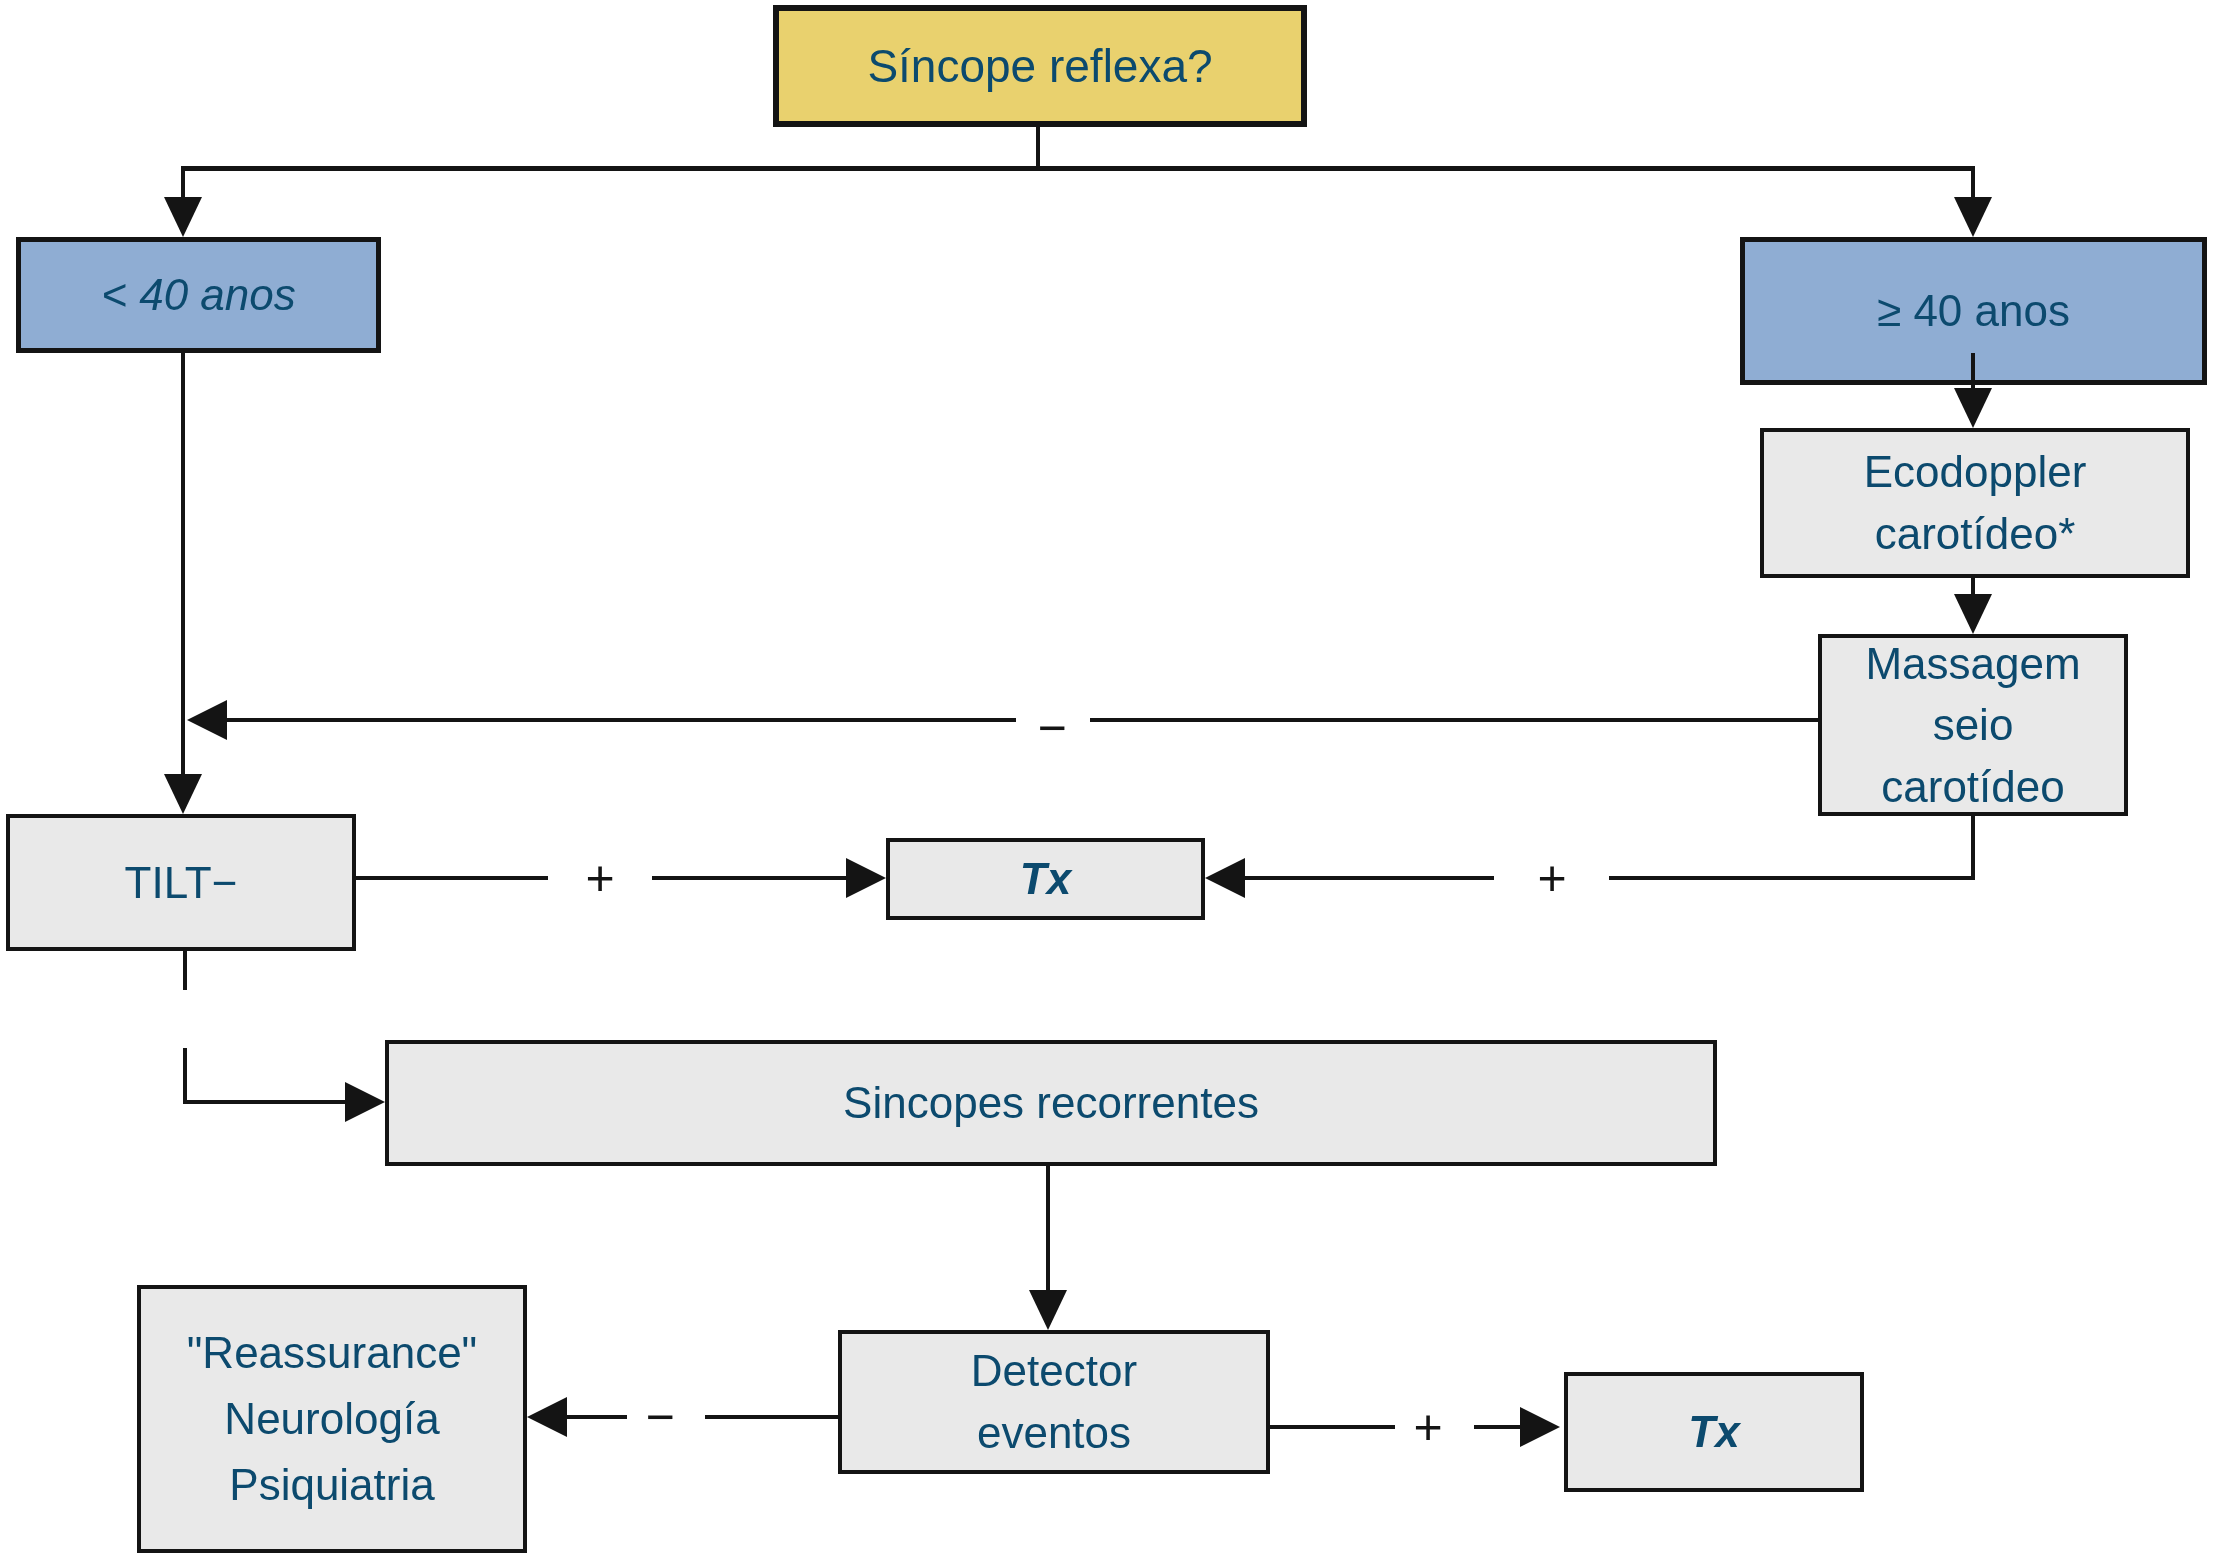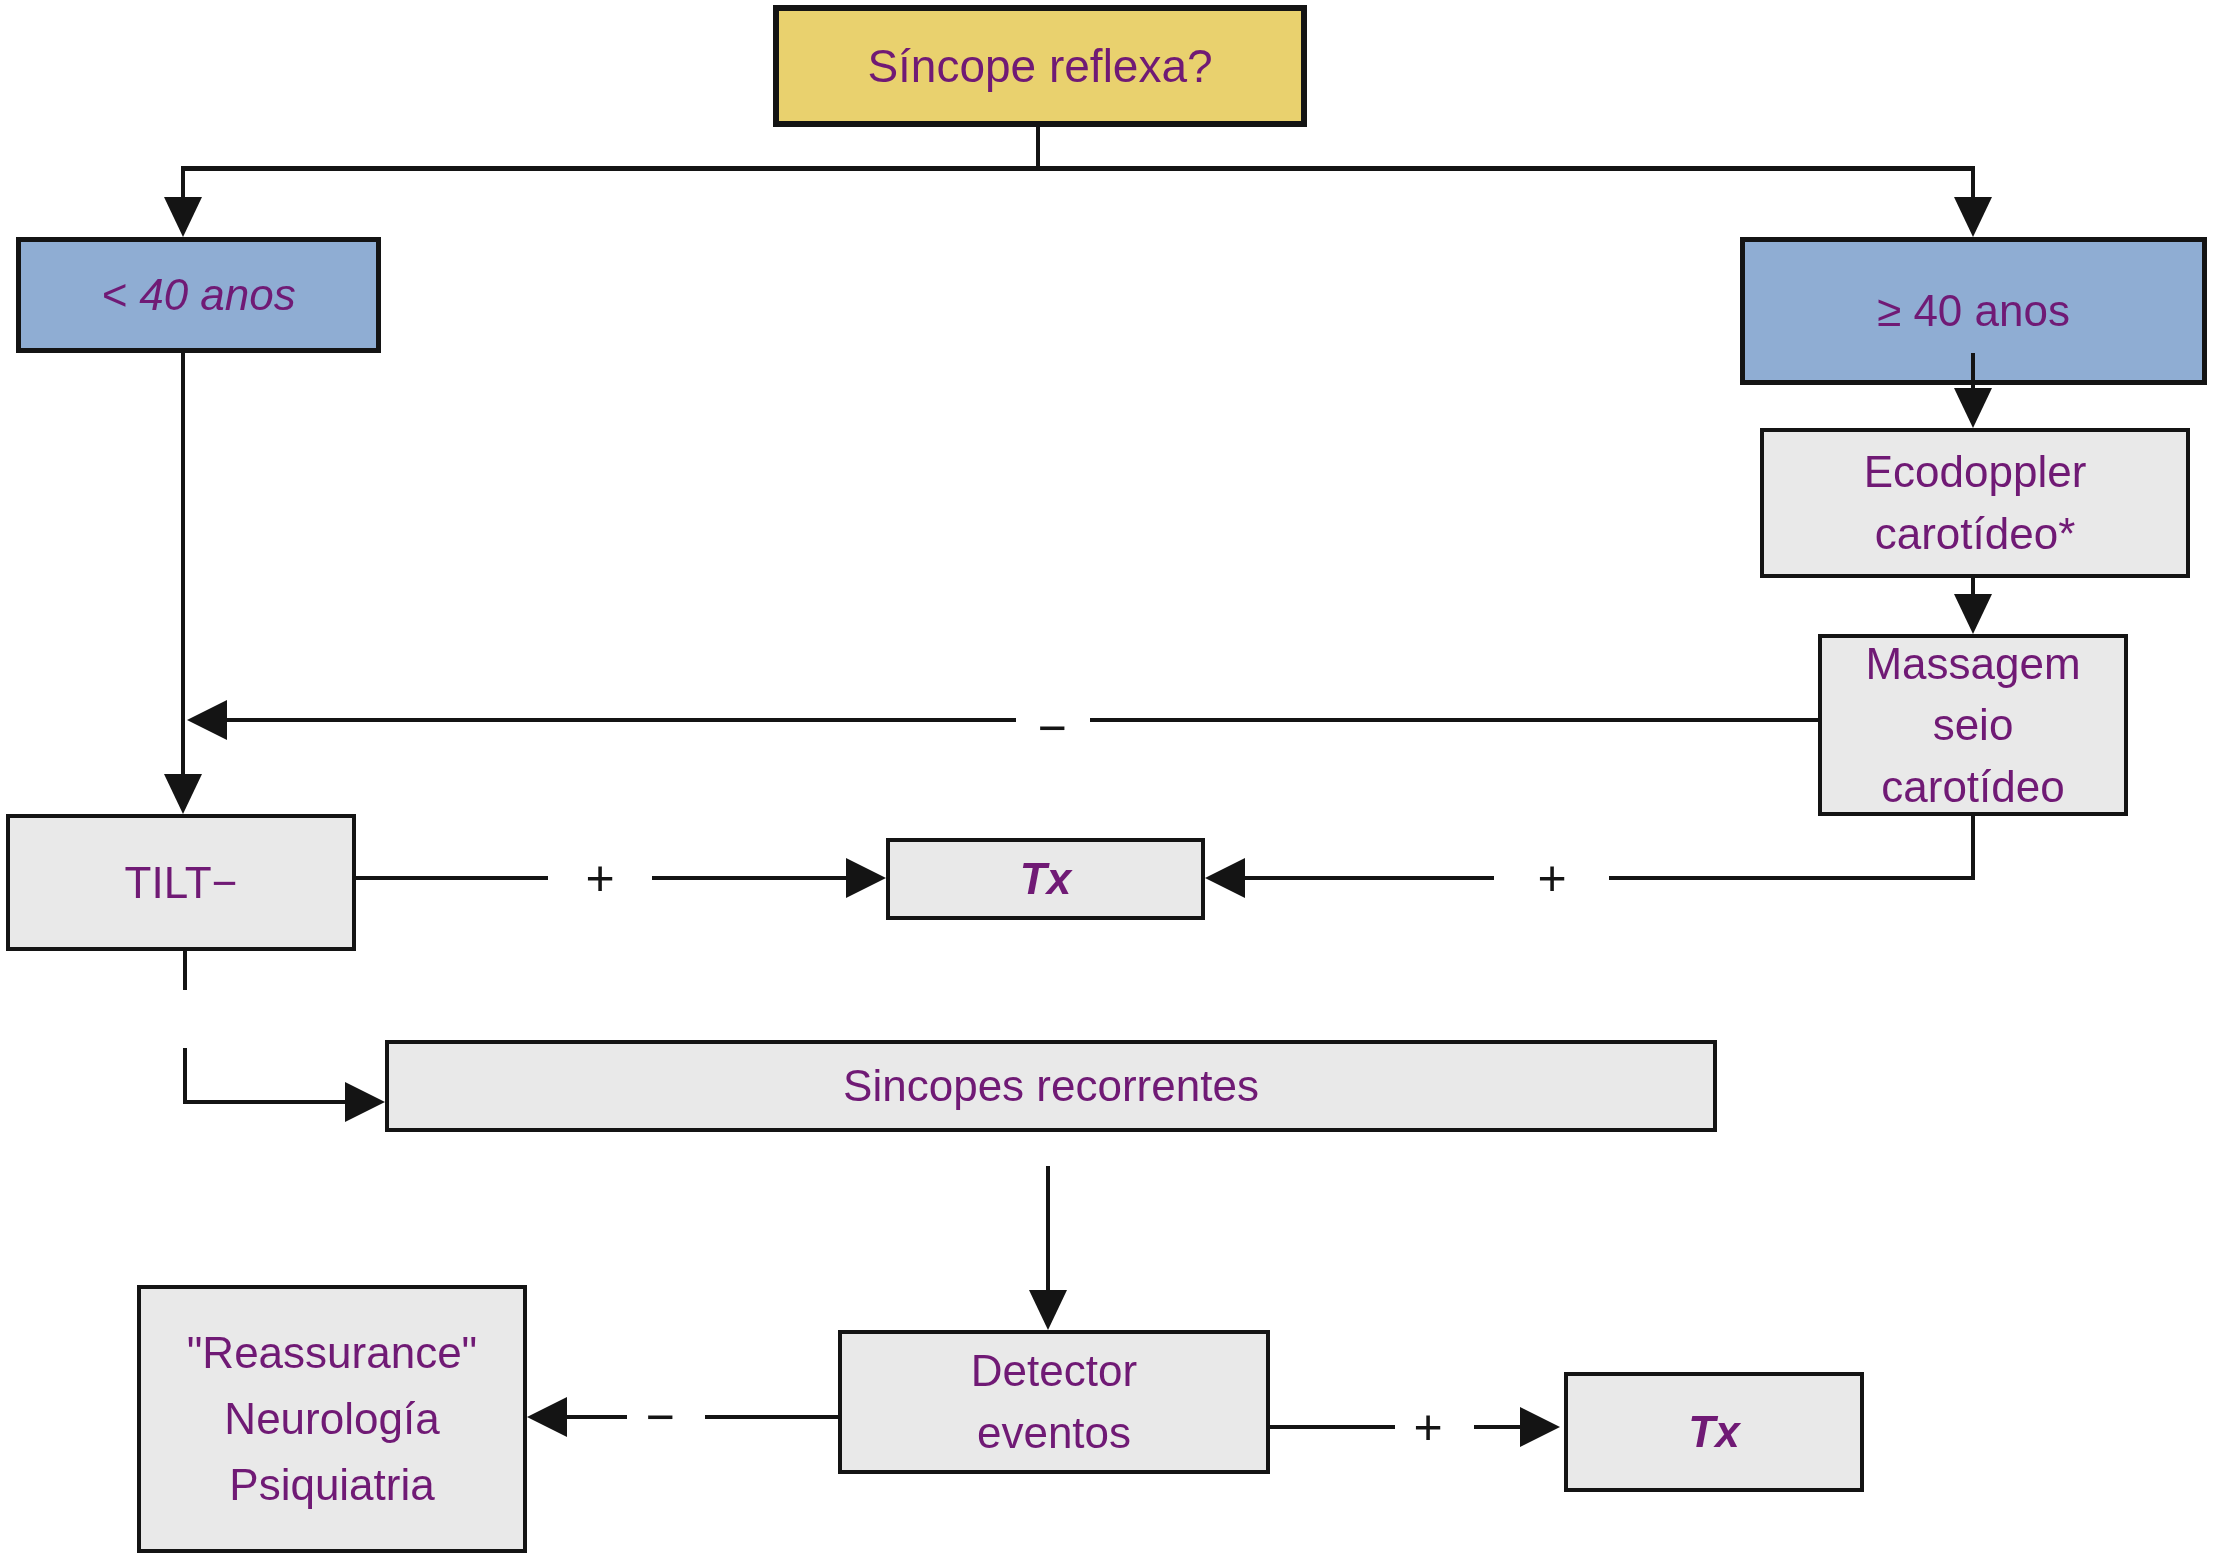--- a/index.html
+++ b/index.html
@@ -4,21 +4,21 @@
 <style>
   * { margin:0; padding:0; box-sizing:border-box; }
   html,body { background:#ffffff; }
   body { font-family:"Liberation Sans", sans-serif; color:#141414; }
   .canvas {
     position:relative; width:2215px; height:1556px; background:#ffffff; overflow:hidden;
   }
   .node {
     position:absolute; display:flex; flex-direction:column;
     align-items:center; justify-content:center; text-align:center;
-    font-size:44px; line-height:1.4; color:#701a75;
+    font-size:44px; line-height:1.4; color:#0c4a6e;
     border:4px solid var(--line,#141414);
   }
   .node span { display:block; }
   .node.yellow { background:var(--yellow,#e9d16e); border-width:6px; font-size:46px; }
   .node.blue   { background:var(--blue,#8fadd3);  border-width:5px; }
   .node.gray   { background:var(--gray,#e9e9e9);  }
   .node.wide   { line-height:1.2; }
   .italic { font-style:italic;font-weight:bold; }
   .hline, .vline { position:absolute; background:var(--line,#141414); }
   .arrow { position:absolute; width:0; height:0; }
@@ -59,21 +59,21 @@
   </div>
 
   <div class="node gray" style="left:6px; top:814px; width:350px; height:137px;">
     <span>TILT−</span>
   </div>
 
   <div class="node gray" style="left:886px; top:838px; width:319px; height:82px;">
     <span class="italic">Tx</span>
   </div>
 
-  <div class="node gray wide" style="left:385px; top:1040px; width:1332px; height:92px;">
+  <div class="node gray wide" style="left:385px; top:1040px; width:1332px; height:126px;">
     <span>Sincopes recorrentes</span>
   </div>
 
   <div class="node gray" style="left:838px; top:1330px; width:432px; height:144px;">
     <span>Detector</span>
     <span>eventos</span>
   </div>
 
   <div class="node gray" style="left:137px; top:1285px; width:390px; height:268px; line-height:1.5;">
     <span>"Reassurance"</span>

